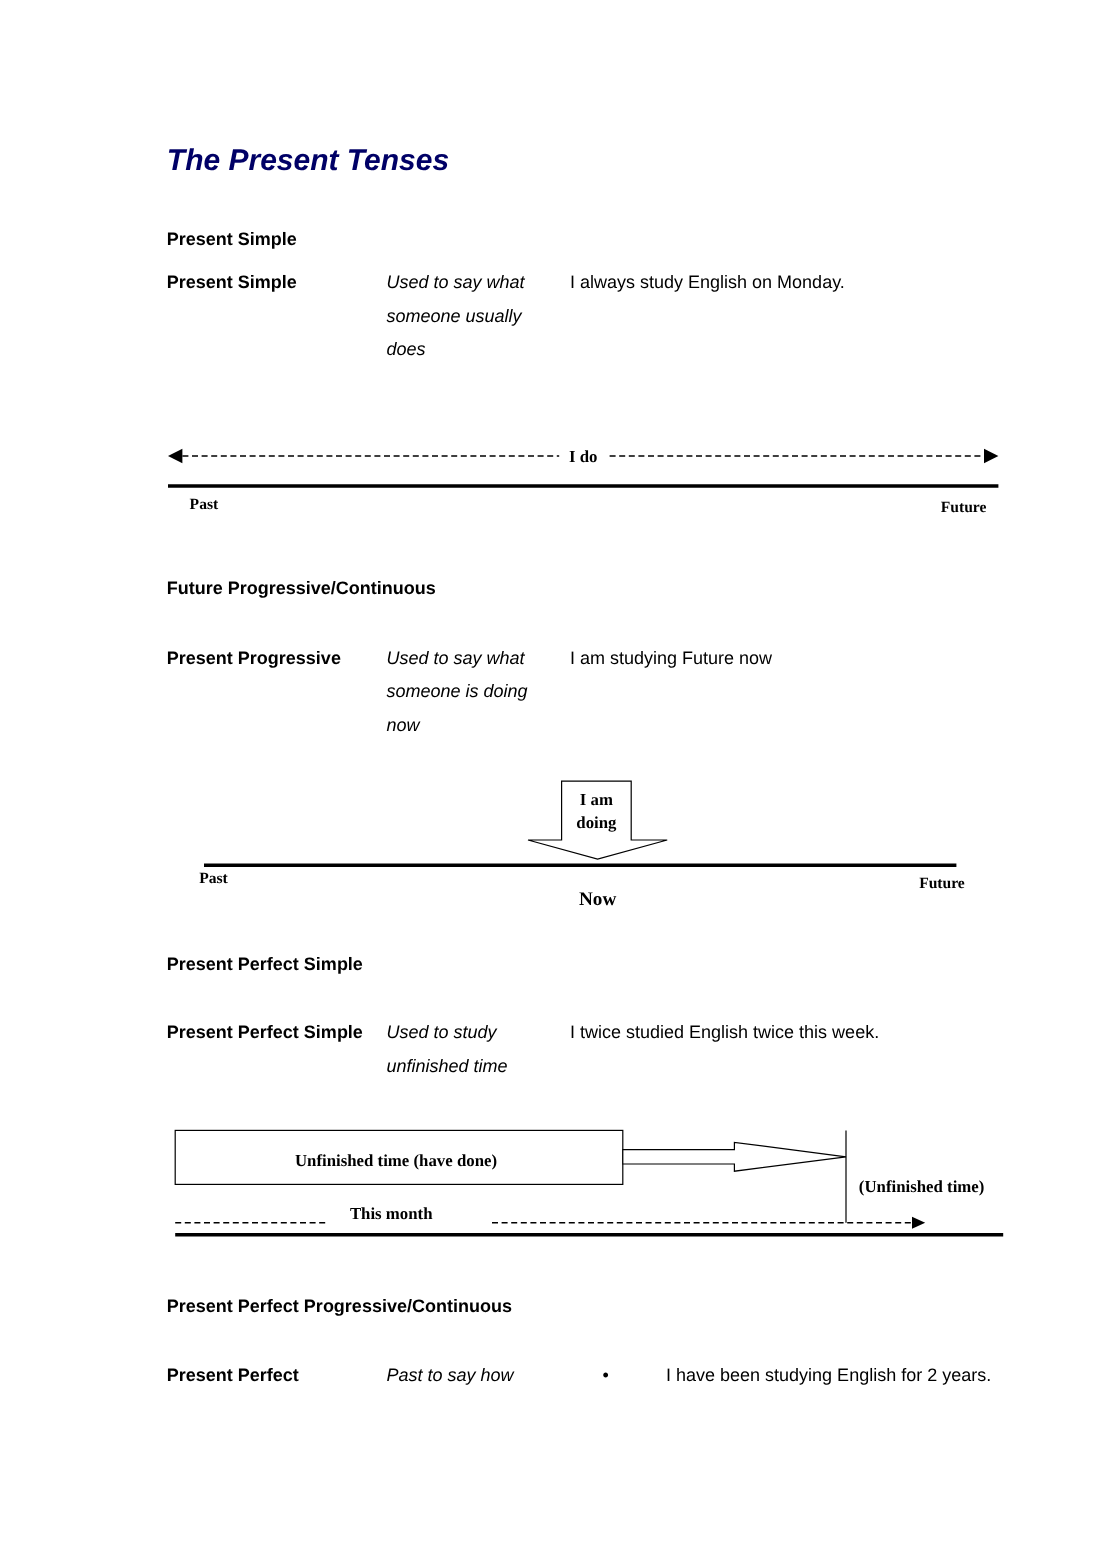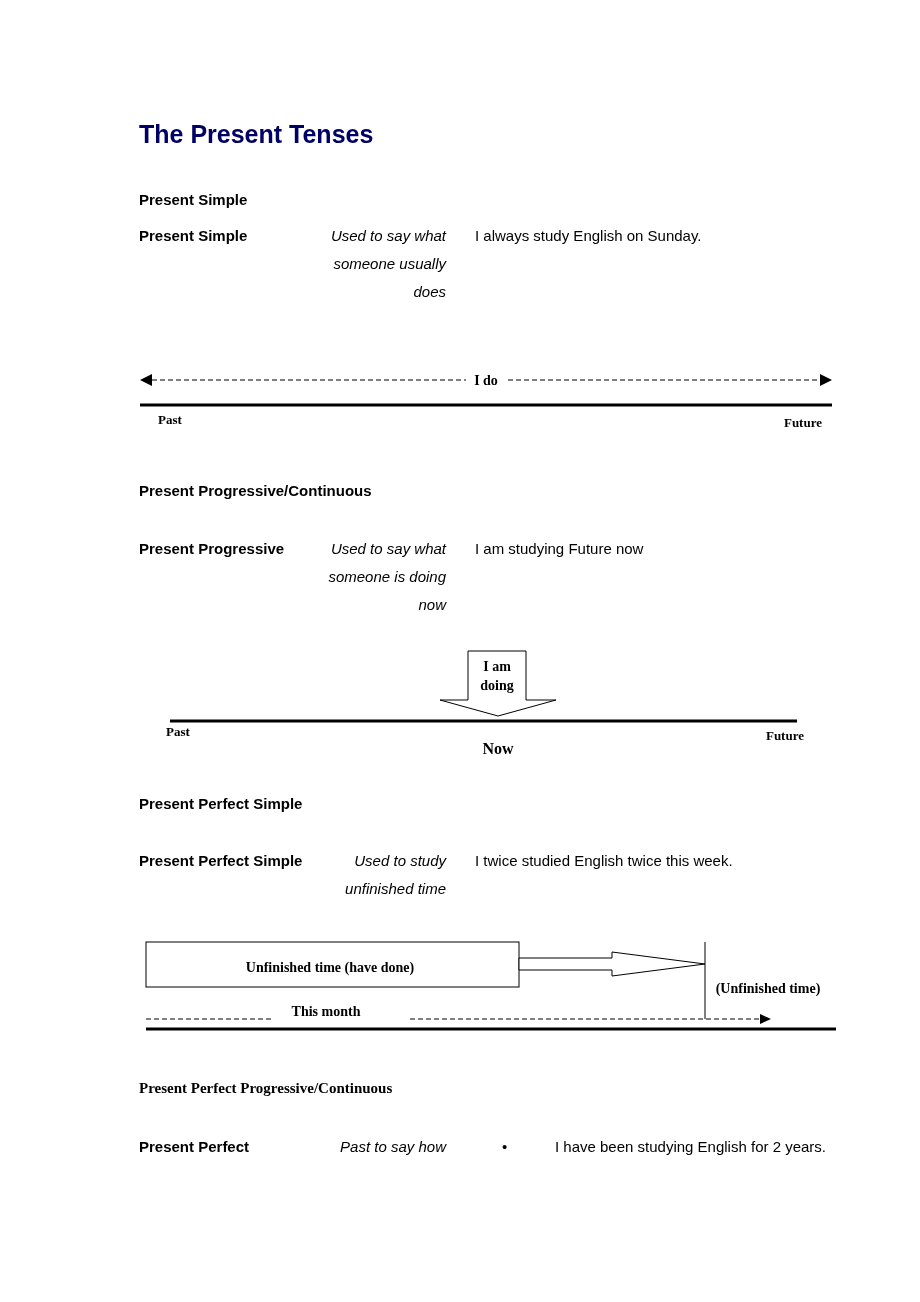--- a/index.html
+++ b/index.html
@@ -1,52 +1,52 @@
 <!DOCTYPE html>
 <html><head>
 <meta charset="utf-8">
 <style>
   html, body { margin: 0; padding: 0; background: #ffffff; }
   body { width: 920px; height: 1302px; position: relative; overflow: hidden;
          font-family: "Liberation Sans", sans-serif; color: #000; }
   .abs { position: absolute; }
-  .title { left: 139px; top: 120px; font-size: 25px; font-weight: bold; color: #000066; margin: 0; }
+  .title { left: 139px; top: 120px; font-size: 25px; font-weight: bold; color: #000066; margin: 0; font-style: italic; }
   .section-heading { font-size: 15px; font-weight: bold; left: 139px; }
   .row { position: absolute; left: 139px; width: 720px; font-size: 15px; line-height: 28px; }
   .row .c1 { position: absolute; left: 0; top: 0; width: 170px; font-weight: bold; }
-  .row .c2 { position: absolute; left: 167px; top: 0; width: 140px; font-style: italic; text-align: right; }
+  .row .c2 { position: absolute; left: 183px; top: 0; width: 140px; font-style: italic; }
   .row .c3 { position: absolute; left: 336px; top: 0; width: 380px; }
   .row .c3.bulleted { left: 416px; }
   .bullet { position: absolute; left: 363px; top: 0; }
   svg text { font-family: "Liberation Serif", serif; font-weight: bold; }
 </style>
 </head>
 <body>
 
 <h1 class="abs title">The Present Tenses</h1>
 
 <div class="abs section-heading" style="top:191px;">Present Simple</div>
 <div class="row" style="top:222px;">
   <div class="c1">Present Simple</div>
   <div class="c2">Used to say what someone usually does</div>
-  <div class="c3">I always study English on Sunday.</div>
+  <div class="c3">I always study English on Monday.</div>
 </div>
 
 <svg class="abs" style="left:130px; top:360px;" width="720" height="80">
   <polygon points="10,20 22,14 22,26" fill="#000"></polygon>
   <line x1="22" y1="20" x2="336" y2="20" stroke="#000" stroke-width="1.2" stroke-dasharray="5,3"></line>
   <text x="356" y="25" font-size="14" text-anchor="middle">I do</text>
   <line x1="378" y1="20" x2="690" y2="20" stroke="#000" stroke-width="1.2" stroke-dasharray="5,3"></line>
   <polygon points="702,20 690,14 690,26" fill="#000"></polygon>
   <line x1="10" y1="45" x2="702" y2="45" stroke="#000" stroke-width="3"></line>
   <text x="28" y="64" font-size="13">Past</text>
   <text x="692" y="67" font-size="13" text-anchor="end">Future</text>
 </svg>
 
-<div class="abs section-heading" style="top:482px;">Present Progressive/Continuous</div>
+<div class="abs section-heading" style="top:482px;">Future Progressive/Continuous</div>
 <div class="row" style="top:535px;">
   <div class="c1">Present Progressive</div>
   <div class="c2">Used to say what someone is doing now</div>
   <div class="c3">I am studying Future now</div>
 </div>
 
 <svg class="abs" style="left:150px; top:640px;" width="680" height="130">
   <polygon points="318,11 376,11 376,60 406,60 348,76 290,60 318,60" fill="#fff" stroke="#000" stroke-width="1"></polygon>
   <text x="347" y="31" font-size="14" text-anchor="middle">I am</text>
   <text x="347" y="50" font-size="14" text-anchor="middle">doing</text>
@@ -69,19 +69,19 @@
   <polygon points="379,28 472,28 472,22 565,34 472,46 472,40 379,40" fill="#fff" stroke="#000" stroke-width="1"></polygon>
   <line x1="565" y1="12" x2="565" y2="89" stroke="#000" stroke-width="1"></line>
   <text x="628" y="63" font-size="14" text-anchor="middle">(Unfinished time)</text>
   <line x1="6" y1="89" x2="134" y2="89" stroke="#000" stroke-width="1.2" stroke-dasharray="5,3"></line>
   <text x="186" y="86" font-size="14" text-anchor="middle">This month</text>
   <line x1="270" y1="89" x2="620" y2="89" stroke="#000" stroke-width="1.2" stroke-dasharray="5,3"></line>
   <polygon points="631,89 620,84 620,94" fill="#000"></polygon>
   <line x1="6" y1="99" x2="696" y2="99" stroke="#000" stroke-width="3"></line>
 </svg>
 
-<div class="abs section-heading" style="top:1080px;font-family:Liberation Serif, serif;">Present Perfect Progressive/Continuous</div>
+<div class="abs section-heading" style="top:1080px;">Present Perfect Progressive/Continuous</div>
 <div class="row" style="top:1133px;">
   <div class="c1">Present Perfect</div>
   <div class="c2">Past to say how</div>
   <span class="bullet">•</span>
   <div class="c3 bulleted">I have been studying English for 2 years.</div>
 </div>
 
 </body></html>

